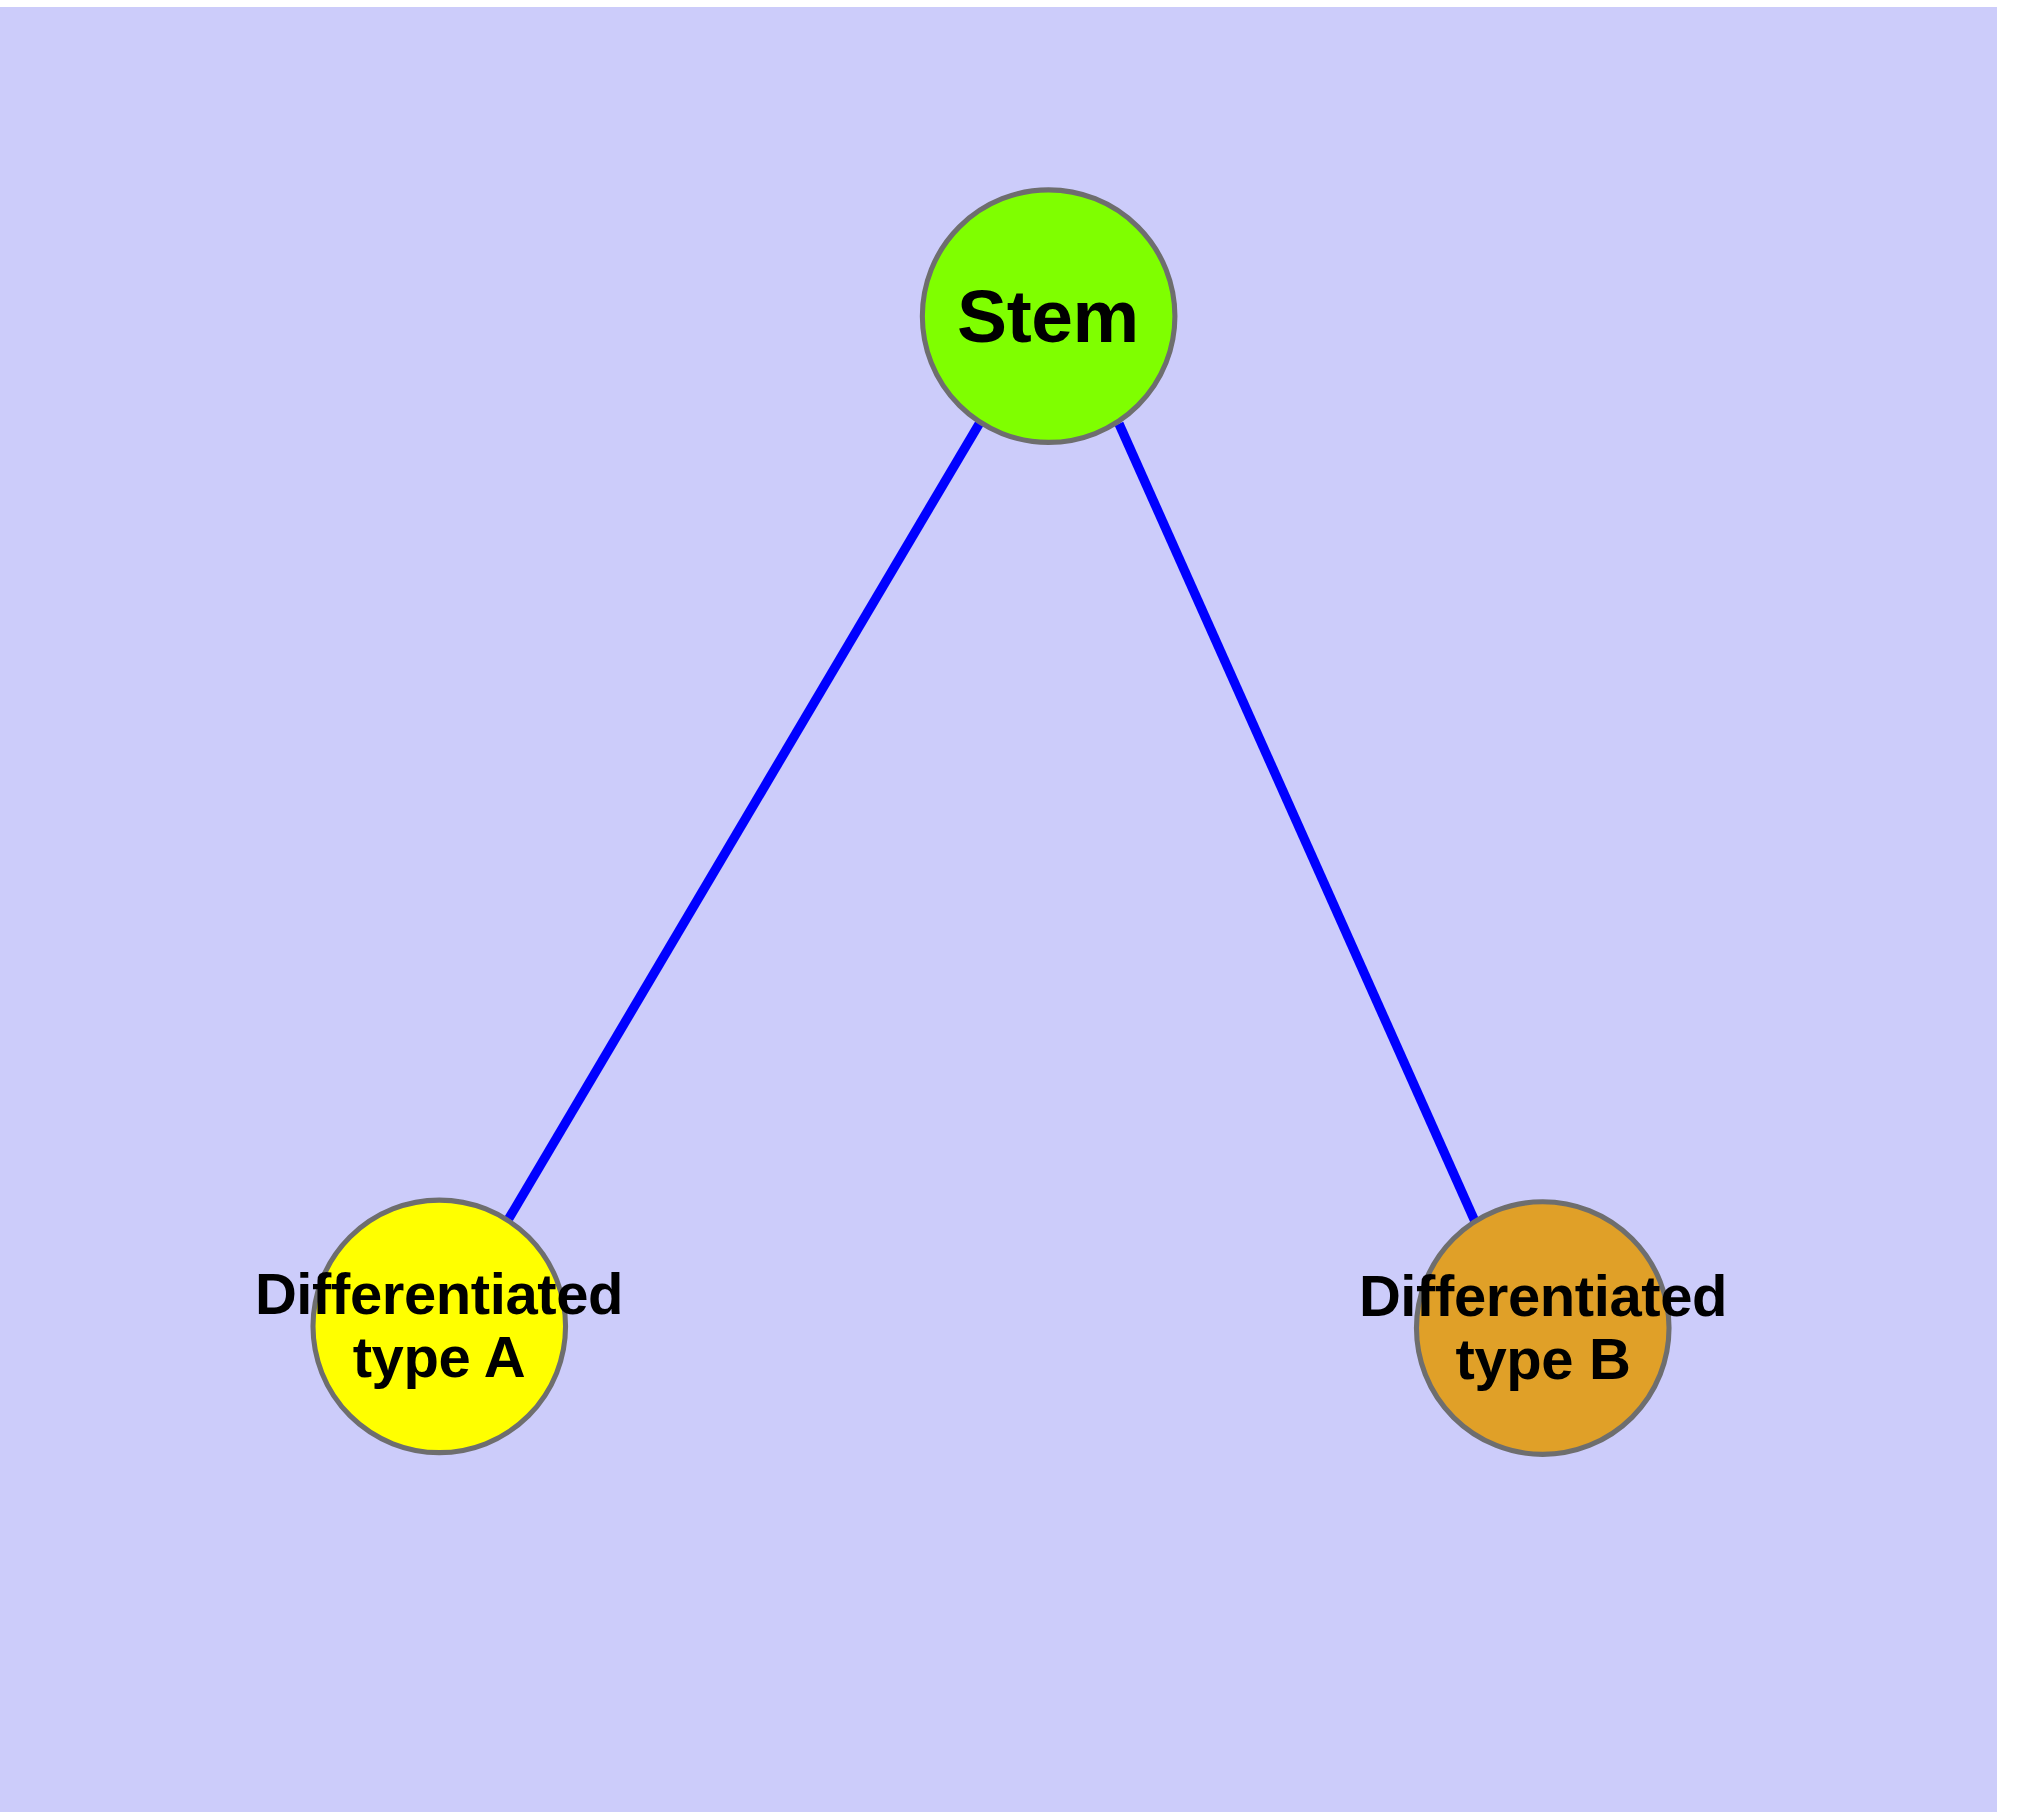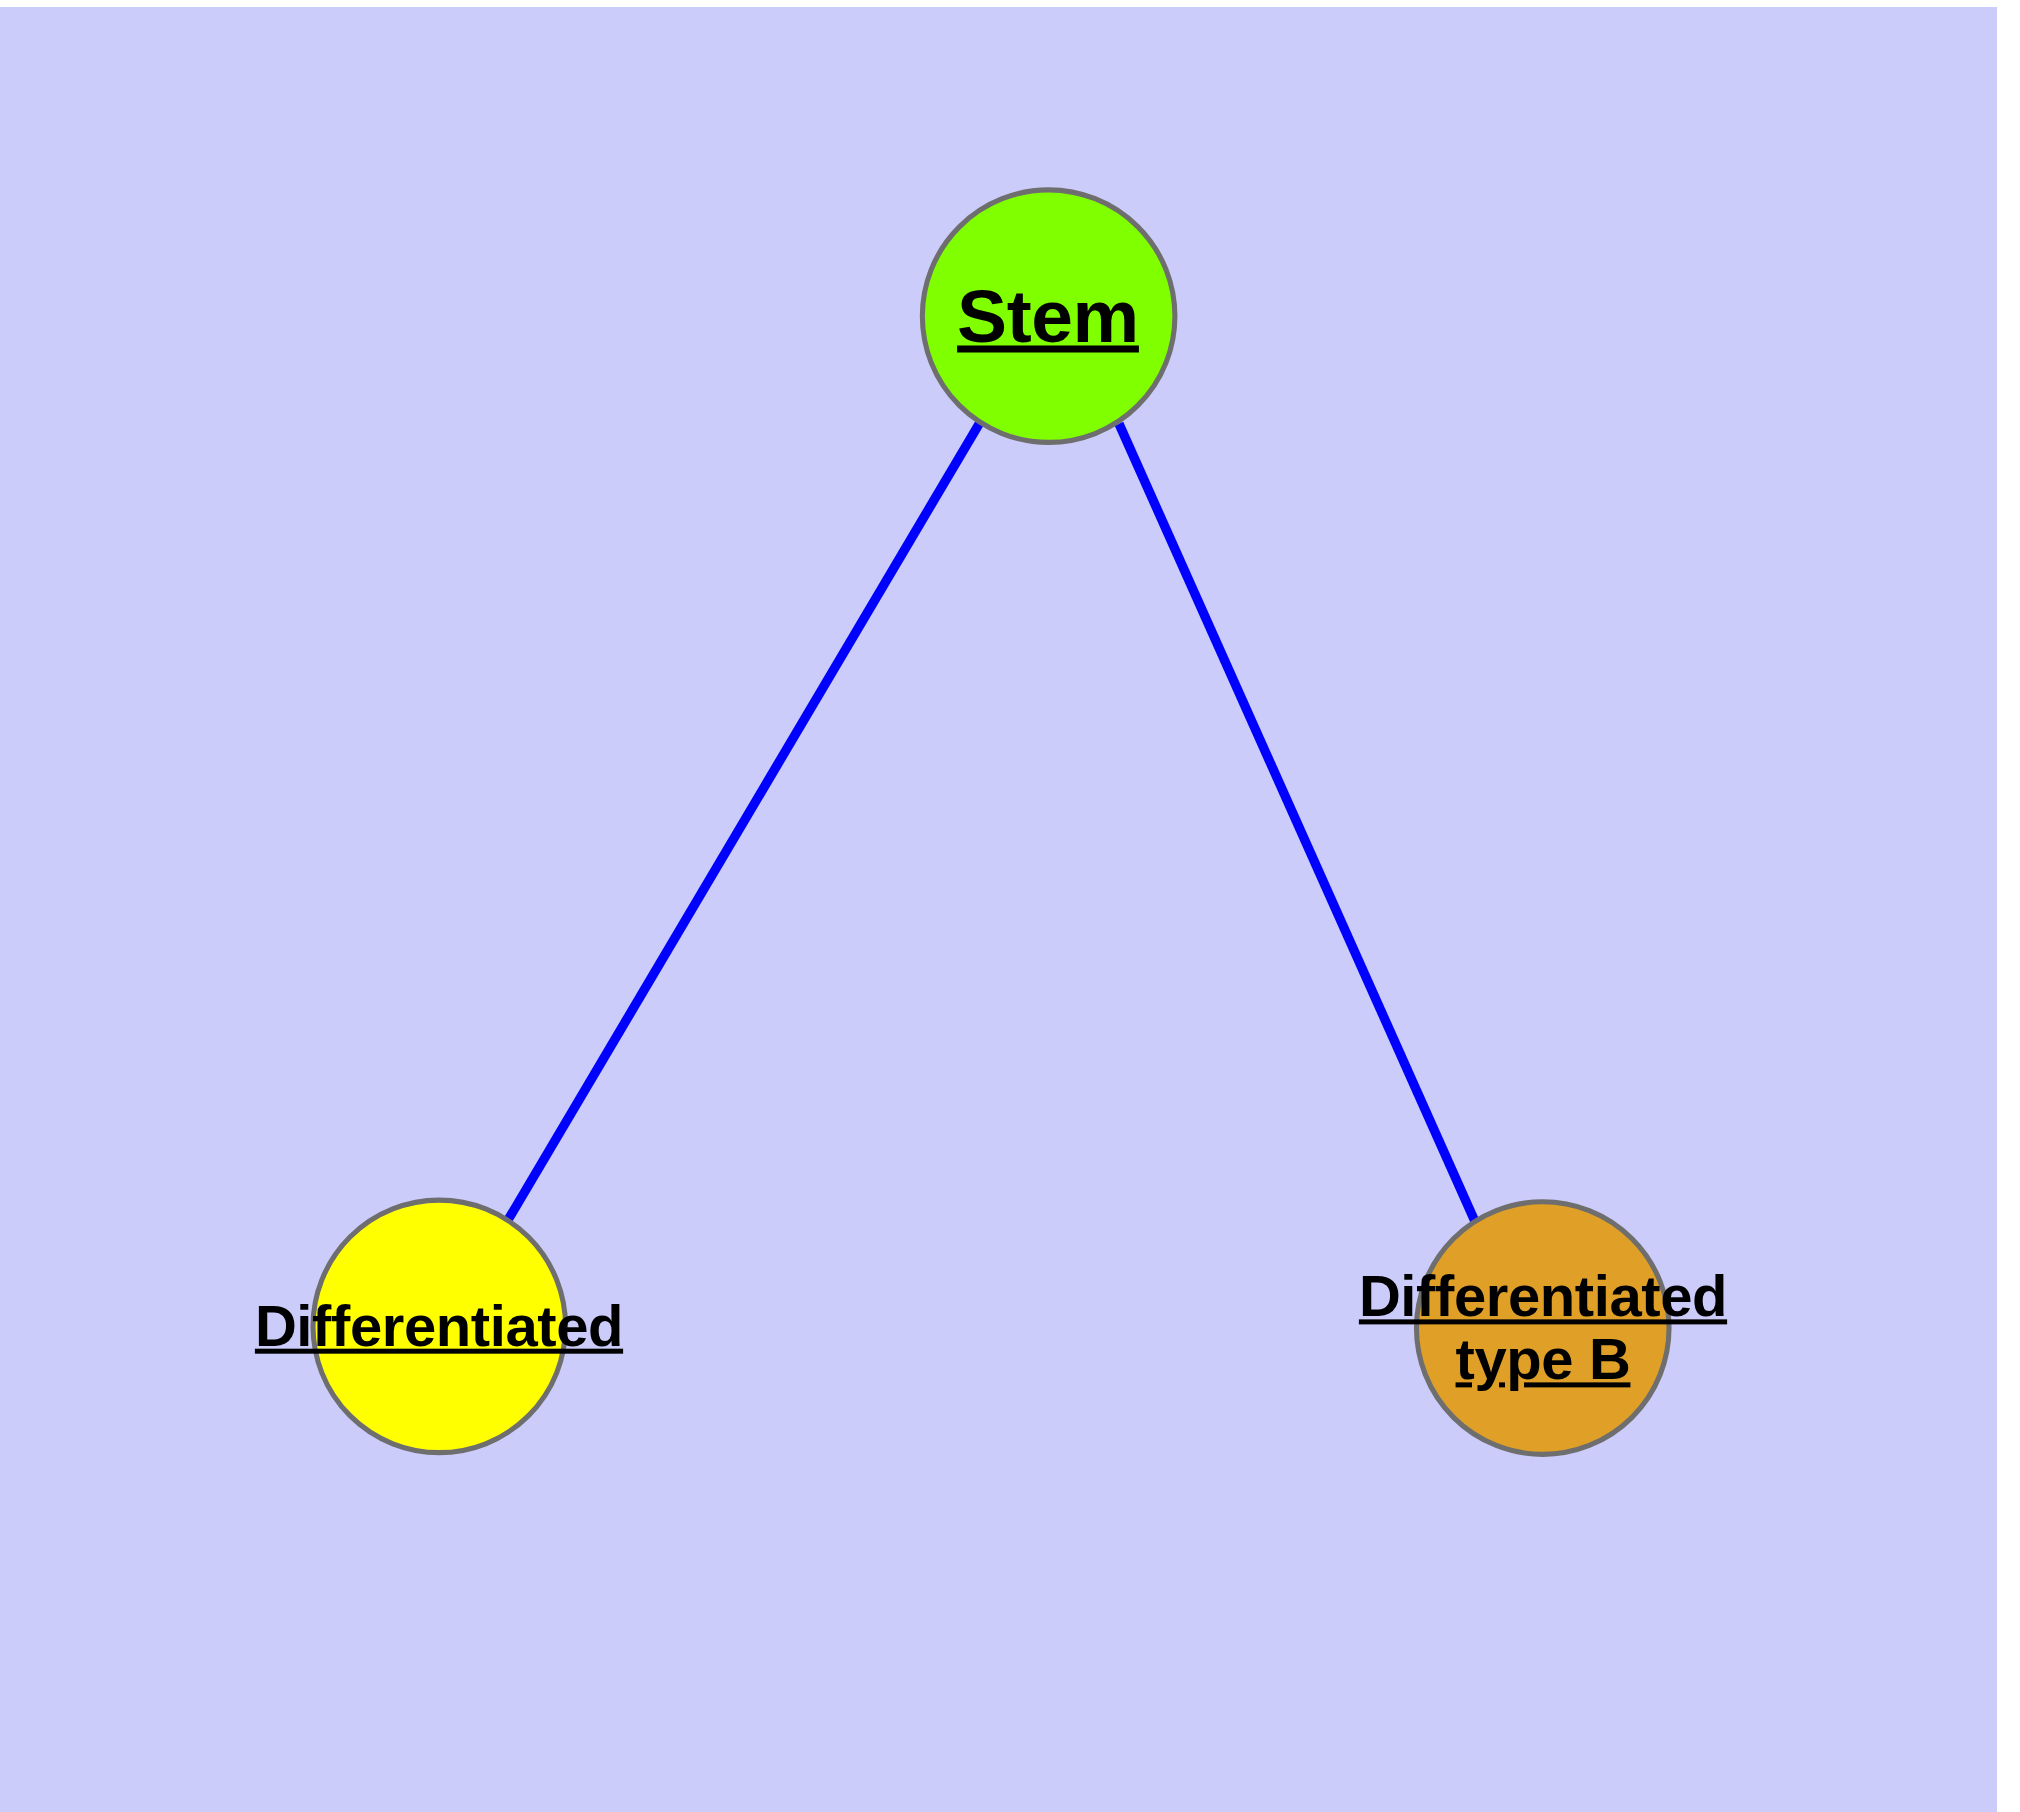--- a/index.html
+++ b/index.html
@@ -33,21 +33,20 @@
   .node-label {
     position: absolute;
     color: #000000;
     font-weight: bold;
     text-align: center;
     line-height: 1.08;
     white-space: nowrap;
     transform: translate(-50%, -50%);
     pointer-events: none;
     letter-spacing: -0.4px;
-    text-decoration: underline;
   }
   .label-stem { font-size: 75px; }
   .label-two-line { font-size: 58px; }
 </style>
 </head>
 <body>
 
 <div id="canvas">
 
   <div id="plot-bg"></div>
@@ -61,20 +60,21 @@
     <circle cx="518" cy="1565" r="149" fill="#ffff00" stroke="#6e6e6e" stroke-width="6"></circle>
     <circle cx="1820" cy="1567" r="149" fill="#e0a028" stroke="#6e6e6e" stroke-width="6"></circle>
   </svg>
 
   <div class="node-label label-stem" style="left:1048px; top:316px;">
     <span>Stem</span>
   </div>
 
   <div class="node-label label-two-line" style="left:439px; top:1326px;">
     <span>Differentiated</span><br>
+    <span>type A</span>
   </div>
 
   <div class="node-label label-two-line" style="left:1543px; top:1328px;">
     <span>Differentiated</span><br>
     <span>type B</span>
   </div>
 
 </div>
 
 

